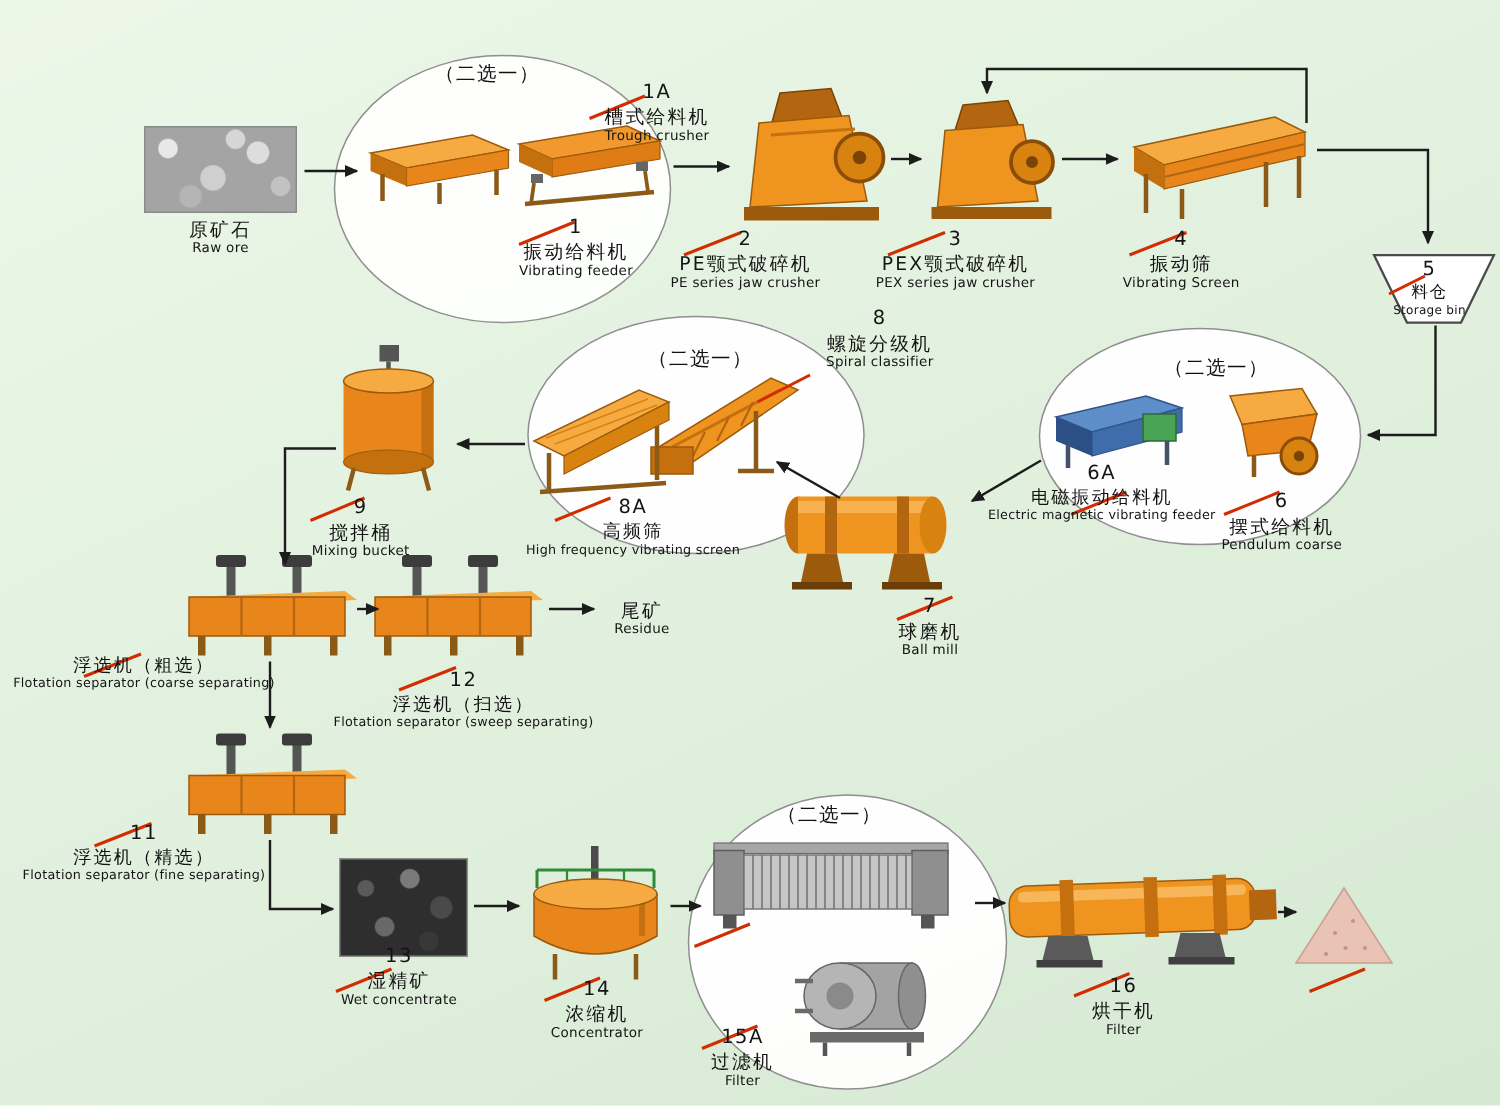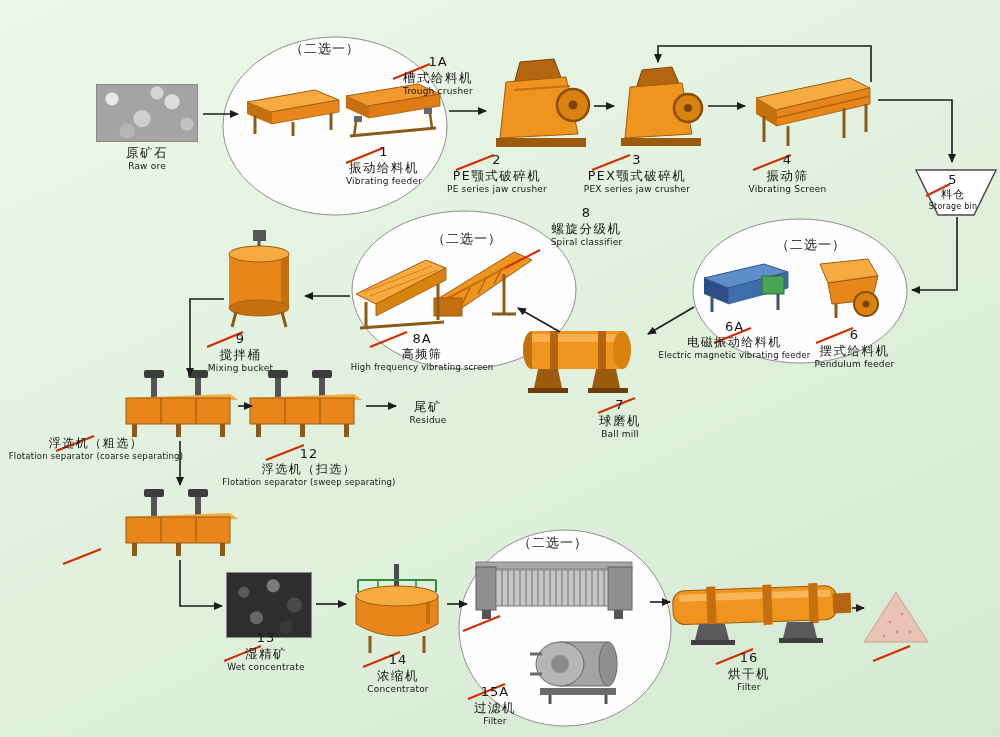--- a/index.html
+++ b/index.html
@@ -396,30 +396,30 @@
     <div class="zh">振动筛</div>
     <div class="en">Vibrating Screen</div>
   </div>
 
   <div class="label small" style="left:921px;top:172px;width:64px">
     <div class="num">5</div>
     <div class="zh">料仓</div>
     <div class="en">Storage bin</div>
   </div>
 
-  <div class="label wide" style="left:652px;top:319px;width:165px">
+  <div class="label wide" style="left:652px;top:308px;width:165px">
     <div class="num">6A</div>
     <div class="zh">电磁振动给料机</div>
     <div class="en">Electric magnetic vibrating feeder</div>
   </div>
 
   <div class="label" style="left:802px;top:327px;width:105px">
     <div class="num">6</div>
     <div class="zh">摆式给料机</div>
-    <div class="en">Pendulum feeder</div>
+    <div class="en">Pendulum coarse</div>
   </div>
 
   <div class="label" style="left:570px;top:397px;width:100px">
     <div class="num">7</div>
     <div class="zh">球磨机</div>
     <div class="en">Ball mill</div>
   </div>
 
   <div class="label" style="left:534px;top:205px;width:105px">
     <div class="num">8</div>
@@ -448,20 +448,25 @@
     <div class="num">12</div>
     <div class="zh">浮选机（扫选）</div>
     <div class="en">Flotation separator (sweep separating)</div>
   </div>
 
   <div class="label" style="left:396px;top:399px;width:64px">
     <div class="zh">尾矿</div>
     <div class="en">Residue</div>
   </div>
 
+  <div class="label wide" style="left:0px;top:548px;width:192px">
+    <div class="num">11</div>
+    <div class="zh">浮选机（精选）</div>
+    <div class="en">Flotation separator (fine separating)</div>
+  </div>
 
   <div class="label" style="left:210px;top:630px;width:112px">
     <div class="num">13</div>
     <div class="zh">湿精矿</div>
     <div class="en">Wet concentrate</div>
   </div>
 
   <div class="label" style="left:346px;top:652px;width:104px">
     <div class="num">14</div>
     <div class="zh">浓缩机</div>

